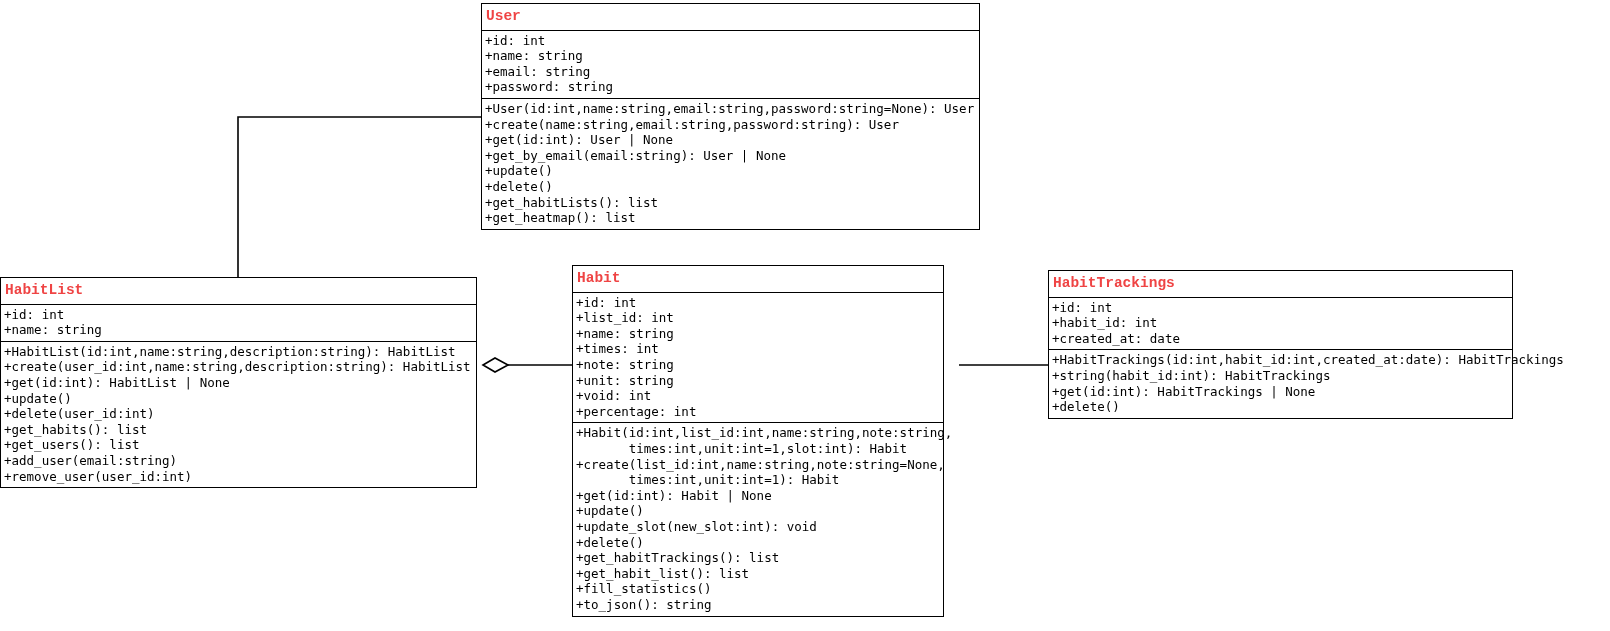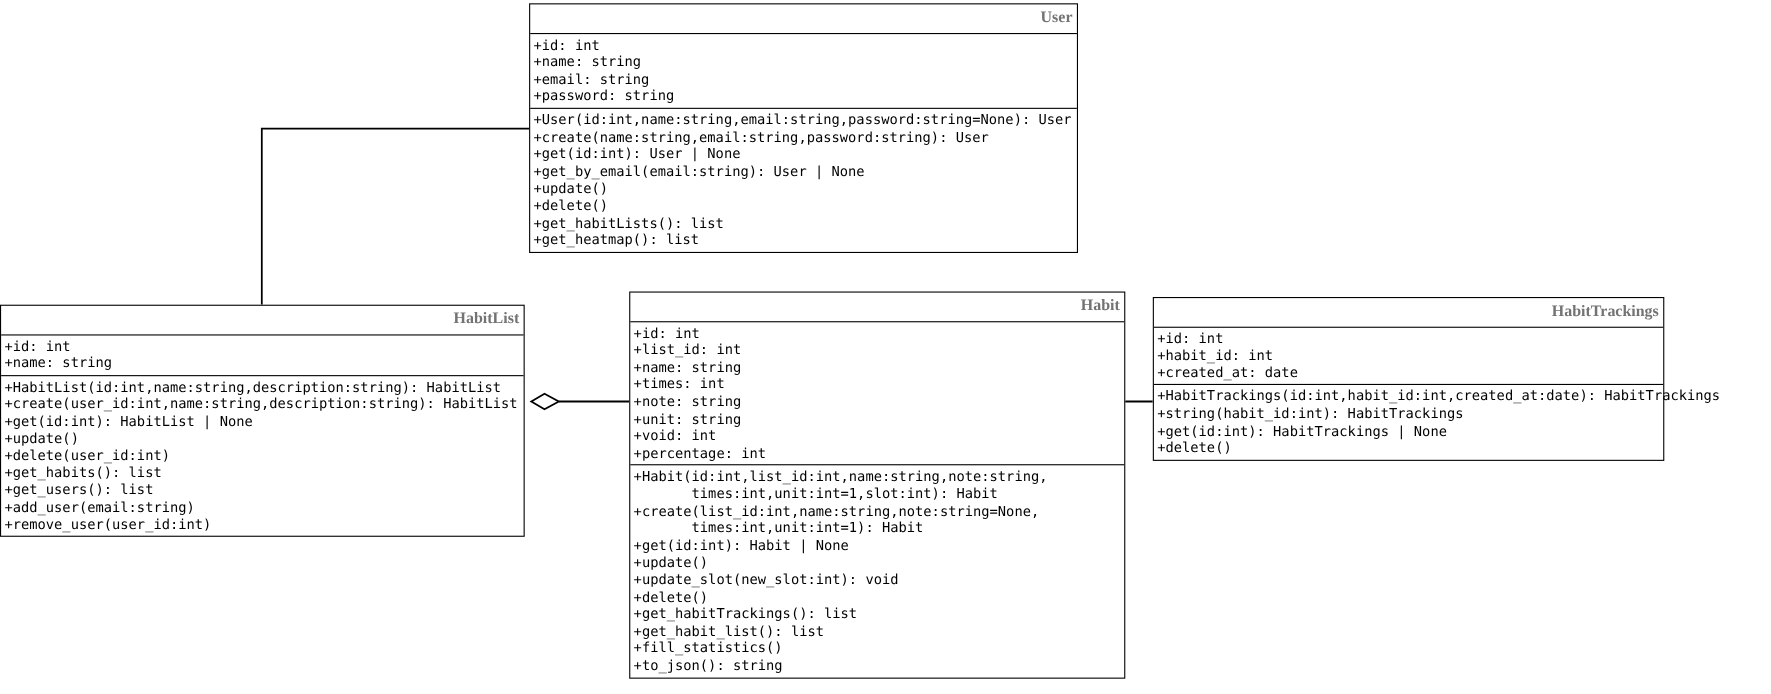--- a/index.html
+++ b/index.html
@@ -16,27 +16,27 @@
     font-family: "DejaVu Sans Mono", monospace;
   }
   .uml-class {
     position: absolute;
     box-sizing: border-box;
     border: 1.5px solid #000000;
     background: #ffffff;
     z-index: 2;
   }
   .uml-title {
-    text-align: right;
-    font-family: Liberation Serif, serif;
+    text-align: left;
+    font-family: Liberation Mono, monospace;
     font-weight: bold;
     font-size: 14.5px;
     padding: 4px 4px 5px 4px;
     border-bottom: 1.5px solid #000000;
-    color: #737373;
+    color: #ef4444;
     line-height: 1.15;
   }
   .uml-section {
     padding: 2px 0 3px 0;
     border-bottom: 1.5px solid #000000;
   }
   .uml-section:last-child {
     border-bottom: none;
   }
   .uml-row {
@@ -115,21 +115,21 @@
       <div class="uml-row">+get(id:int): HabitList | None</div>
       <div class="uml-row">+update()</div>
       <div class="uml-row">+delete(user_id:int)</div>
       <div class="uml-row">+get_habits(): list</div>
       <div class="uml-row">+get_users(): list</div>
       <div class="uml-row">+add_user(email:string)</div>
       <div class="uml-row">+remove_user(user_id:int)</div>
     </div>
   </div>
 
-  <div class="uml-class" style="left:572px; top:265px; width:451px;">
+  <div class="uml-class" style="left:572px; top:265px; width:372px;">
     <div class="uml-title">Habit</div>
     <div class="uml-section">
       <div class="uml-row">+id: int</div>
       <div class="uml-row">+list_id: int</div>
       <div class="uml-row">+name: string</div>
       <div class="uml-row">+times: int</div>
       <div class="uml-row">+note: string</div>
       <div class="uml-row">+unit: string</div>
       <div class="uml-row">+void: int</div>
       <div class="uml-row">+percentage: int</div>

